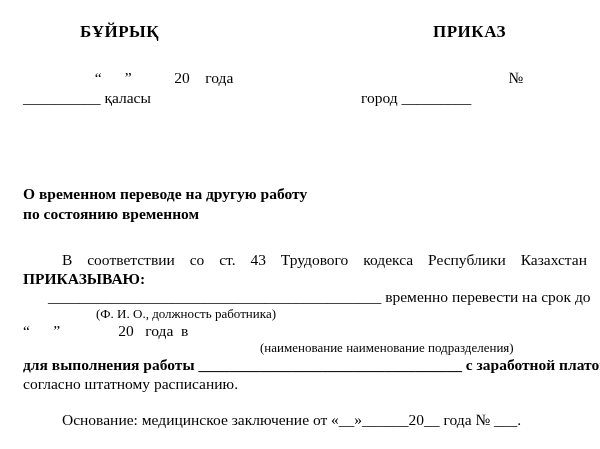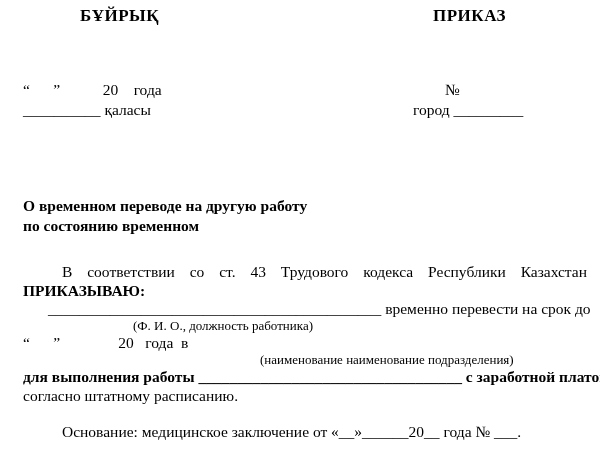--- a/index.html
+++ b/index.html
@@ -5,44 +5,44 @@
   html,body { margin:0; padding:0; background:#ffffff; }
   .page {
     position:relative;
     width:600px; height:449px;
     background:#ffffff;
     color:#000000;
     font-family:"Liberation Serif","DejaVu Serif",serif;
     font-size:15.5px;
     line-height:20px;
     box-sizing:border-box;
-    padding:6px 13px 0 23px;
+    padding:22px 13px 0 23px;
     overflow:hidden;
   }
   .two-col { display:flex; }
   .col { flex:0 0 50%; min-width:0; }
 
   .header-row { line-height:20px; }
   .h-title { font-weight:bold; font-size:17px; letter-spacing:0.5px; }
   .h-left  { margin-left:57px; display:inline-block; }
   .h-right { margin-left:128px; display:inline-block; }
 
-  .date-row { margin-top:54px; }
+  .date-row { margin-top:26px;text-align:center; }
   .num-cell  { margin-left:140px; display:inline-block; }
-  .city-cell { margin-left:108px; display:inline-block;text-align:center; }
+  .city-cell { margin-left:56px; display:inline-block;text-align:center; }
 
   .subject { margin-top:76px; font-weight:bold; line-height:20px; }
 
   .preamble { margin-top:26px; line-height:19px; }
   .justify-line { text-align:justify; text-align-last:justify; text-indent:39px; }
   .cmd { font-weight:bold; }
 
   .fill-line1 { white-space:nowrap; text-indent:25px; line-height:18px; }
   .caption { font-size:13px; line-height:16px; }
-  .caption-1 { margin-left:110px; }
+  .caption-1 { margin-left:73px; }
   .order-line2 { line-height:18px; }
   .caption-2 { margin-left:237px; }
   .order-line3 { white-space:nowrap; line-height:18px;font-weight:bold; }
   .caption-3 { margin-left:180px; }
   .order-line4 { line-height:20px; }
   .basis-line { margin-top:16px; text-indent:39px; line-height:20px; }
 </style>
 </head>
 <body>
 

